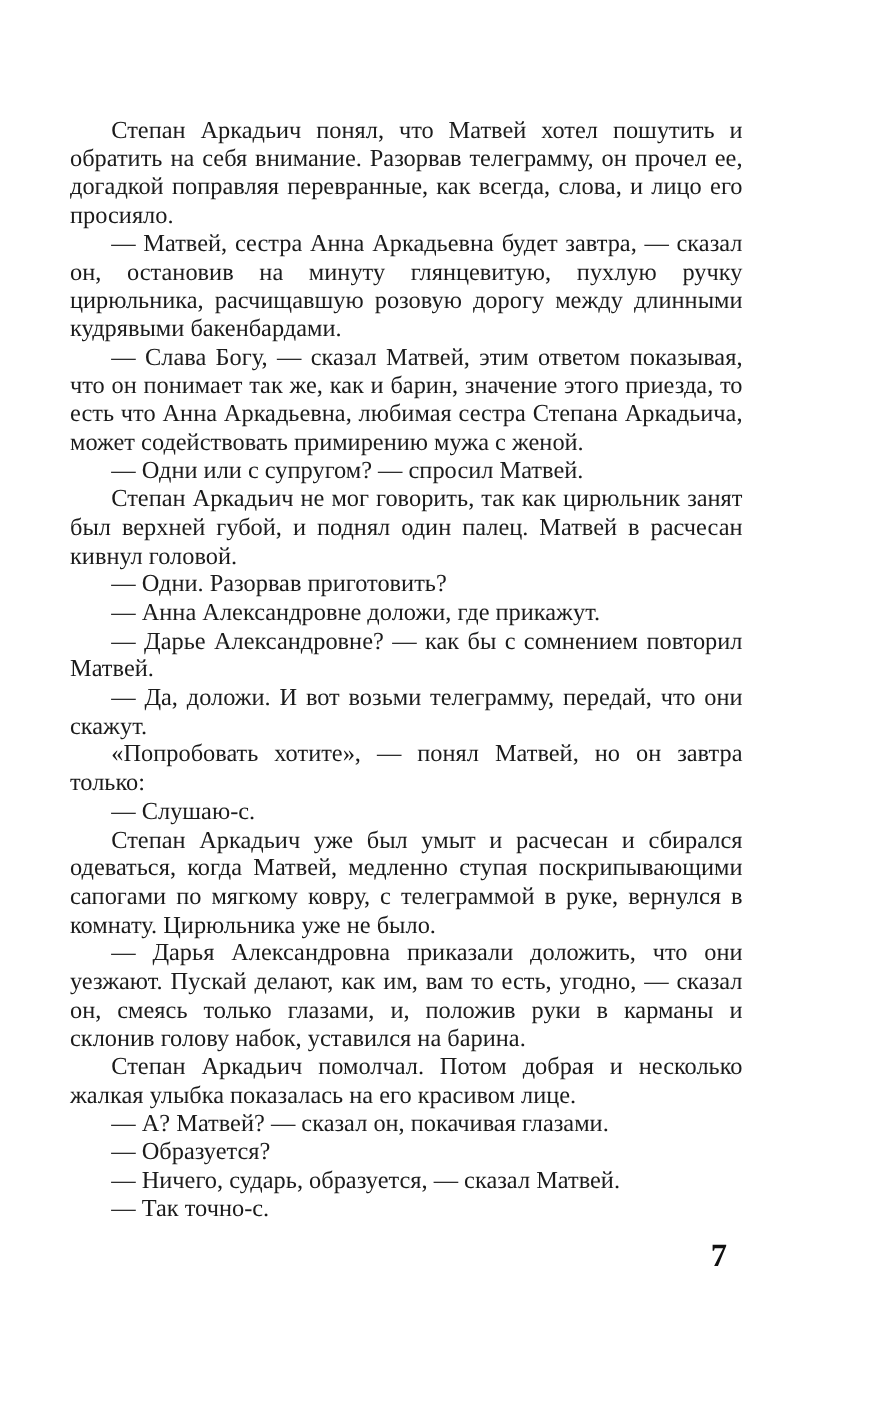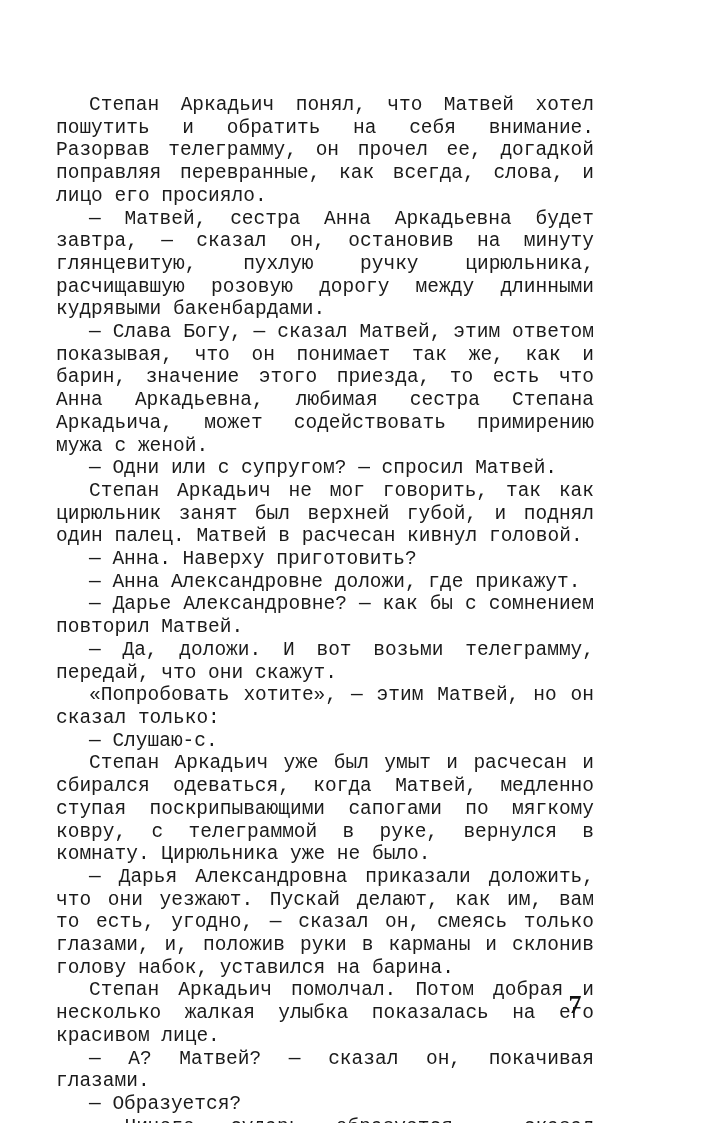--- a/index.html
+++ b/index.html
@@ -19,21 +19,21 @@
   }
   .text-block {
     position: absolute;
     left: 56px;
     top: 94px;
     width: 538px;
   }
   .para {
     margin: 0;
     padding: 0;
-    font-family: Liberation Mono, monospace;
+    font-family: Liberation Serif, serif;
     font-size: 19.5px;
     line-height: 22.7px;
     color: #1b1b1b;
     text-align: justify;
     text-indent: 33px;
   }
   .page-number {
     position: absolute;
     left: 558px;
     top: 991px;
@@ -49,25 +49,25 @@
 </head>
 <body>
 
 <main class="book-page">
   <section class="text-block">
       <p class="para">Степан Аркадьич понял, что Матвей хотел пошутить и обратить на себя внимание. Разорвав телеграмму, он прочел ее, догадкой поправляя перевранные, как всегда, слова, и лицо его просияло.</p>
       <p class="para">— Матвей, сестра Анна Аркадьевна будет завтра, — сказал он, остановив на минуту глянцевитую, пухлую ручку цирюльника, расчищавшую розовую дорогу между длинными кудрявыми бакенбардами.</p>
       <p class="para">— Слава Богу, — сказал Матвей, этим ответом показывая, что он понимает так же, как и барин, значение этого приезда, то есть что Анна Аркадьевна, любимая сестра Степана Аркадьича, может содействовать примирению мужа с женой.</p>
       <p class="para">— Одни или с супругом? — спросил Матвей.</p>
       <p class="para">Степан Аркадьич не мог говорить, так как цирюльник занят был верхней губой, и поднял один палец. Матвей в расчесан кивнул головой.</p>
-      <p class="para">— Анна. Наверху приготовить?</p>
+      <p class="para">— Одни. Разорвав приготовить?</p>
       <p class="para">— Анна Александровне доложи, где прикажут.</p>
       <p class="para">— Дарье Александровне? — как бы с сомнением повторил Матвей.</p>
       <p class="para">— Да, доложи. И вот возьми телеграмму, передай, что они скажут.</p>
-      <p class="para">«Попробовать хотите», — этим Матвей, но он сказал только:</p>
+      <p class="para">«Попробовать хотите», — понял Матвей, но он завтра только:</p>
       <p class="para">— Слушаю-с.</p>
       <p class="para">Степан Аркадьич уже был умыт и расчесан и сбирался одеваться, когда Матвей, медленно ступая поскрипывающими сапогами по мягкому ковру, с телеграммой в руке, вернулся в комнату. Цирюльника уже не было.</p>
       <p class="para">— Дарья Александровна приказали доложить, что они уезжают. Пускай делают, как им, вам то есть, угодно, — сказал он, смеясь только глазами, и, положив руки в карманы и склонив голову набок, уставился на барина.</p>
       <p class="para">Степан Аркадьич помолчал. Потом добрая и несколько жалкая улыбка показалась на его красивом лице.</p>
       <p class="para">— А? Матвей? — сказал он, покачивая глазами.</p>
       <p class="para">— Образуется?</p>
       <p class="para">— Ничего, сударь, образуется, — сказал Матвей.</p>
       <p class="para">— Так точно-с.</p>
     </section>
   <div class="page-number">7</div>

